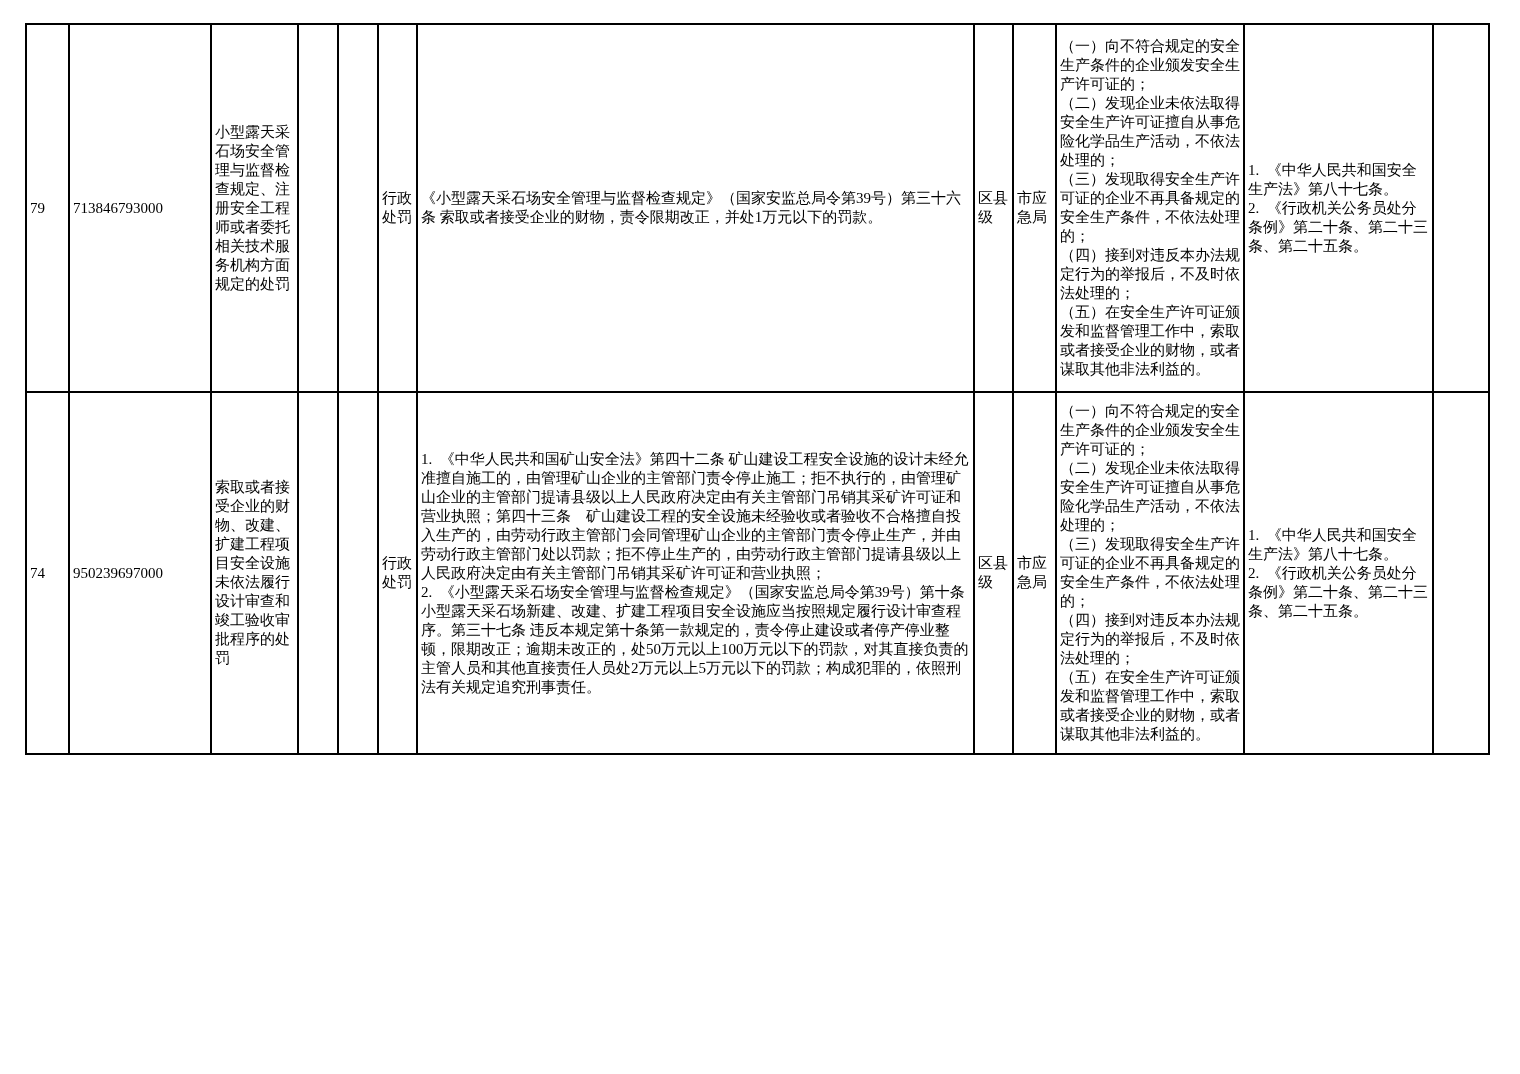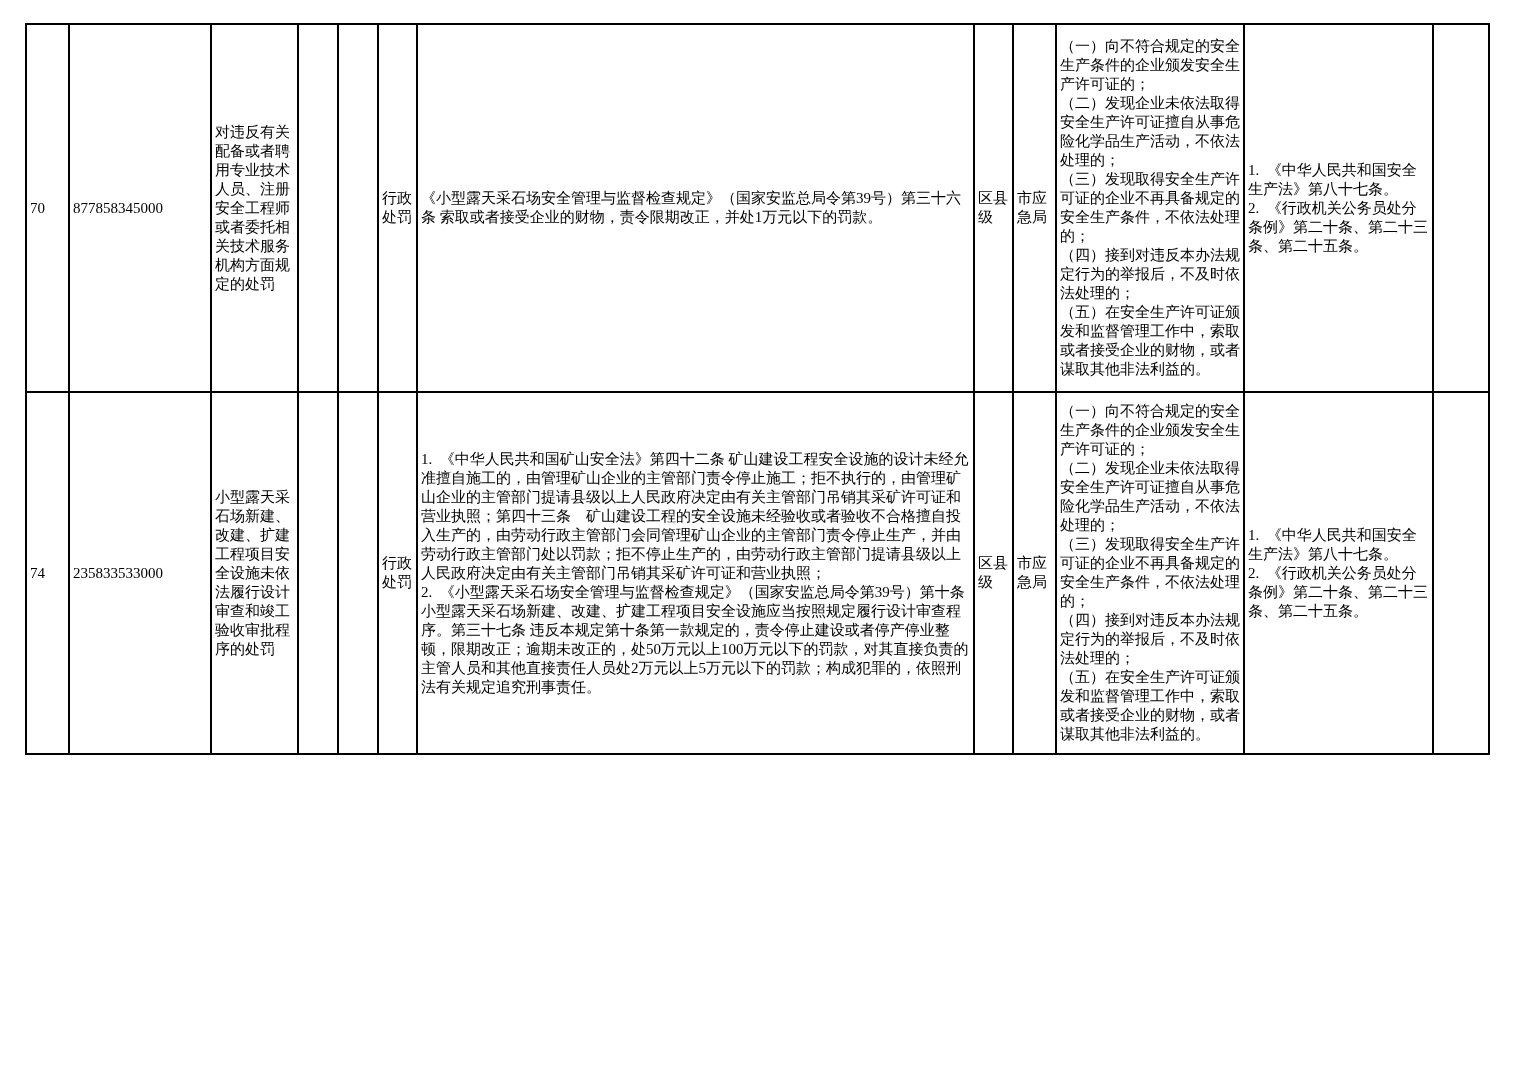--- a/index.html
+++ b/index.html
@@ -59,27 +59,27 @@
         <col style="width:39px">
         <col style="width:43px">
       <col style="width:188px">
         <col style="width:189px">
         <col style="width:56px">
     </colgroup>
 
     <tbody>
         <tr class="row-a">
       <td class="c-idx">
-            <div>70</div>
+            <div>79</div>
           </td>
       <td class="c-code">
-            <div>877858345000</div>
+            <div>713846793000</div>
           </td>
       <td>
-            <div>对违反有关配备或者聘用专业技术人员、注册安全工程师或者委托相关技术服务机构方面规定的处罚</div>
+            <div>小型露天采石场安全管理与监督检查规定、注册安全工程师或者委托相关技术服务机构方面规定的处罚</div>
           </td>
       <td></td>
       <td></td>
       <td>
             <div>行政处罚</div>
           </td>
       <td>
         <p>《小型露天采石场安全管理与监督检查规定》（国家安监总局令第39号）第三十六条 索取或者接受企业的财物，责令限期改正，并处1万元以下的罚款。</p>
       </td>
       <td>
@@ -100,24 +100,24 @@
         <p>2.&nbsp;&nbsp;《行政机关公务员处分条例》第二十条、第二十三条、第二十五条。</p>
       </td>
       <td></td>
     </tr>
 
     <tr class="row-b">
       <td class="c-idx">
             <div>74</div>
           </td>
       <td class="c-code">
-            <div>235833533000</div>
+            <div>950239697000</div>
           </td>
       <td>
-            <div>小型露天采石场新建、改建、扩建工程项目安全设施未依法履行设计审查和竣工验收审批程序的处罚</div>
+            <div>索取或者接受企业的财物、改建、扩建工程项目安全设施未依法履行设计审查和竣工验收审批程序的处罚</div>
           </td>
       <td></td>
       <td></td>
       <td>
             <div>行政处罚</div>
           </td>
       <td>
         <p>1.&nbsp;&nbsp;《中华人民共和国矿山安全法》第四十二条 矿山建设工程安全设施的设计未经允准擅自施工的，由管理矿山企业的主管部门责令停止施工；拒不执行的，由管理矿山企业的主管部门提请县级以上人民政府决定由有关主管部门吊销其采矿许可证和营业执照；第四十三条　矿山建设工程的安全设施未经验收或者验收不合格擅自投入生产的，由劳动行政主管部门会同管理矿山企业的主管部门责令停止生产，并由劳动行政主管部门处以罚款；拒不停止生产的，由劳动行政主管部门提请县级以上人民政府决定由有关主管部门吊销其采矿许可证和营业执照；</p>
         <p>2.&nbsp;&nbsp;《小型露天采石场安全管理与监督检查规定》（国家安监总局令第39号）第十条 小型露天采石场新建、改建、扩建工程项目安全设施应当按照规定履行设计审查程序。第三十七条 违反本规定第十条第一款规定的，责令停止建设或者停产停业整顿，限期改正；逾期未改正的，处50万元以上100万元以下的罚款，对其直接负责的主管人员和其他直接责任人员处2万元以上5万元以下的罚款；构成犯罪的，依照刑法有关规定追究刑事责任。</p>
       </td>

